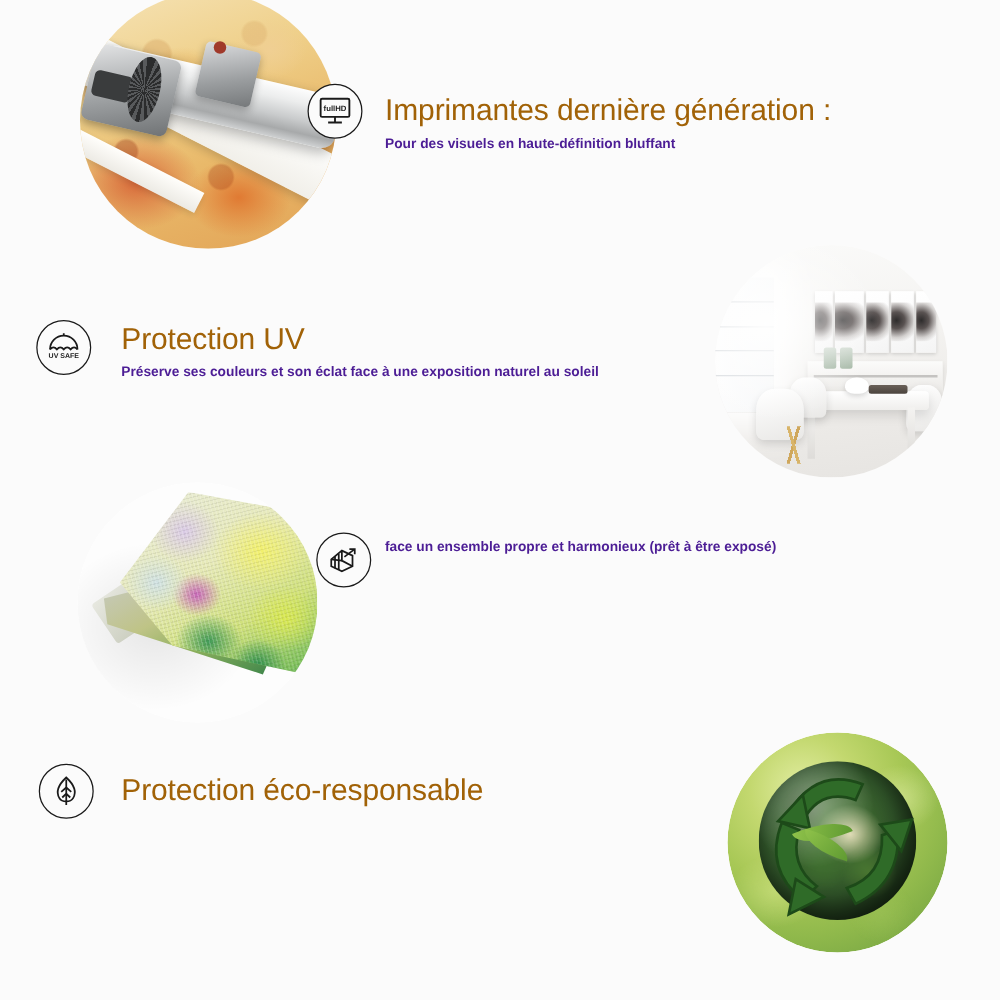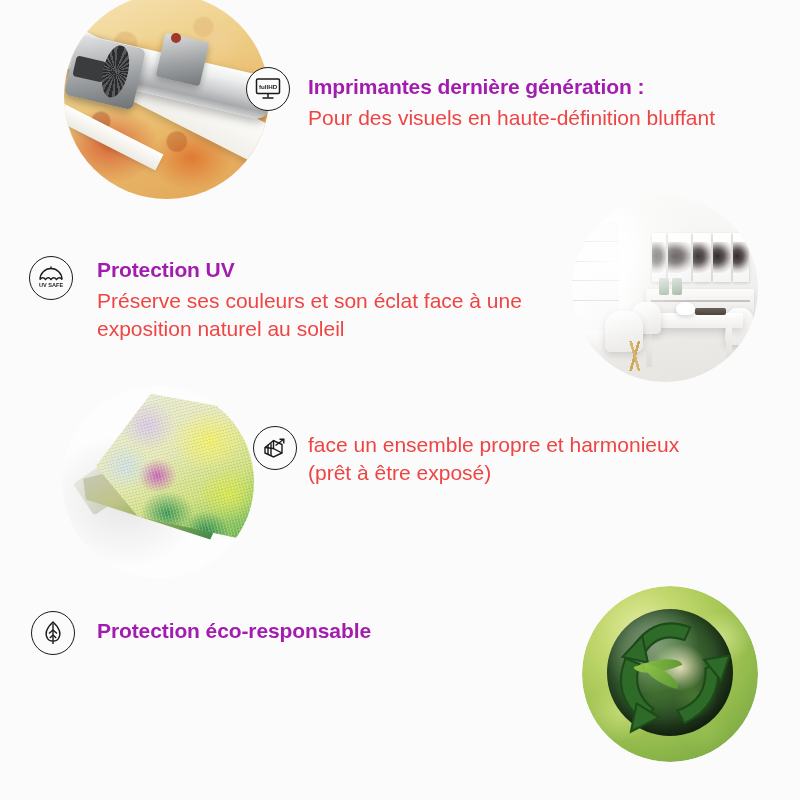--- a/index.html
+++ b/index.html
@@ -260,25 +260,25 @@
     border-radius:50%;
     border:1.6px solid #1a1a1a;
     background:#fbfbfb;
     display:flex; align-items:center; justify-content:center;
   }
   .icon-badge svg { display:block; }
 
   
   .feature-text { position:absolute; }
   .feature-text h3 {
-    font-size:21px; font-weight:bold; letter-spacing:-.1px;
-    color:#a21caf; line-height:1.28; margin-bottom:3px;
+    font-size:24px; font-weight:normal; letter-spacing:-.1px;
+    color:#a16207; line-height:1.28; margin-bottom:3px;
   }
   .feature-text p {
-    font-size:21px; font-weight:normal; color:#ef4444;
+    font-size:11px; font-weight:bold; color:#4c1d95;
     line-height:1.33;
   }
 
   
   #logo { position:absolute; left:655px; top:756px; width:140px; height:40px;
           display:flex; align-items:flex-end; gap:6px;margin-top:48px; }
   #logo .mark { width:34px; height:32px; flex:0 0 auto; }
   #logo .wordwrap { position:relative; display:flex; align-items:flex-start; }
   #logo .word { font-size:21px; color:#4aa8dd; letter-spacing:.1px;
                 font-family:"DejaVu Sans", sans-serif; line-height:1; }

